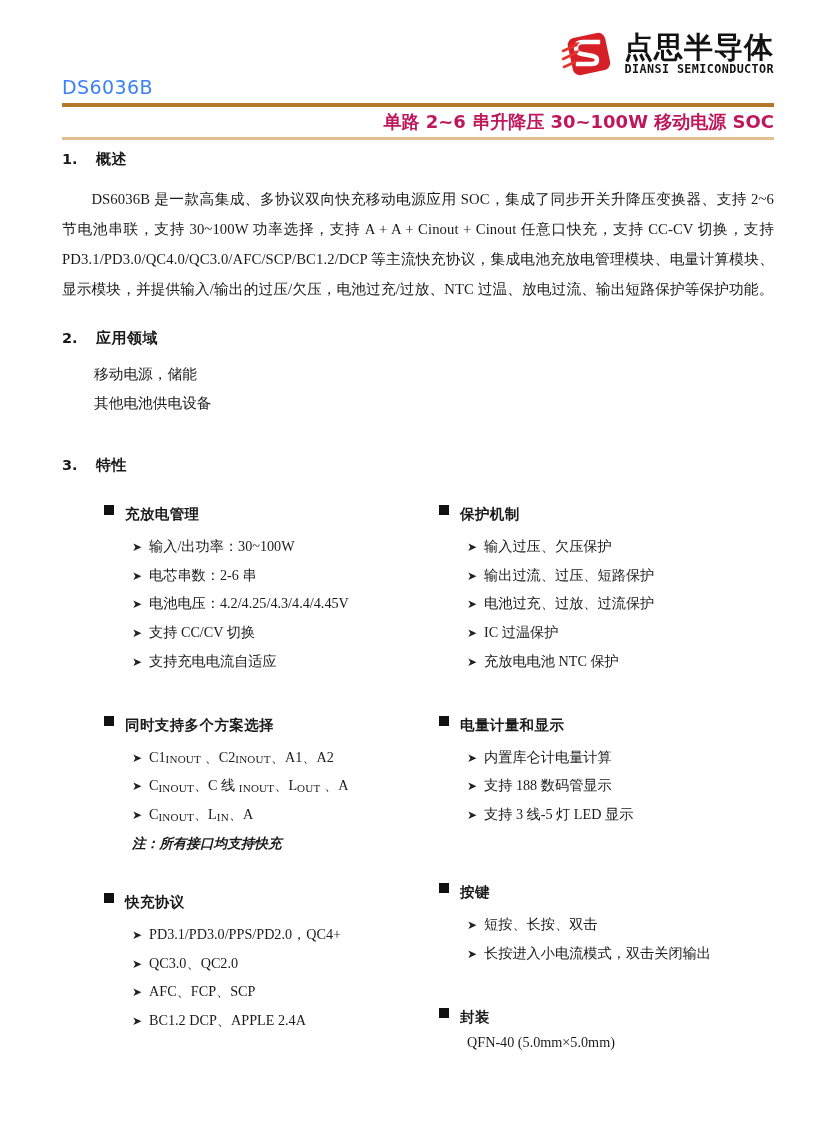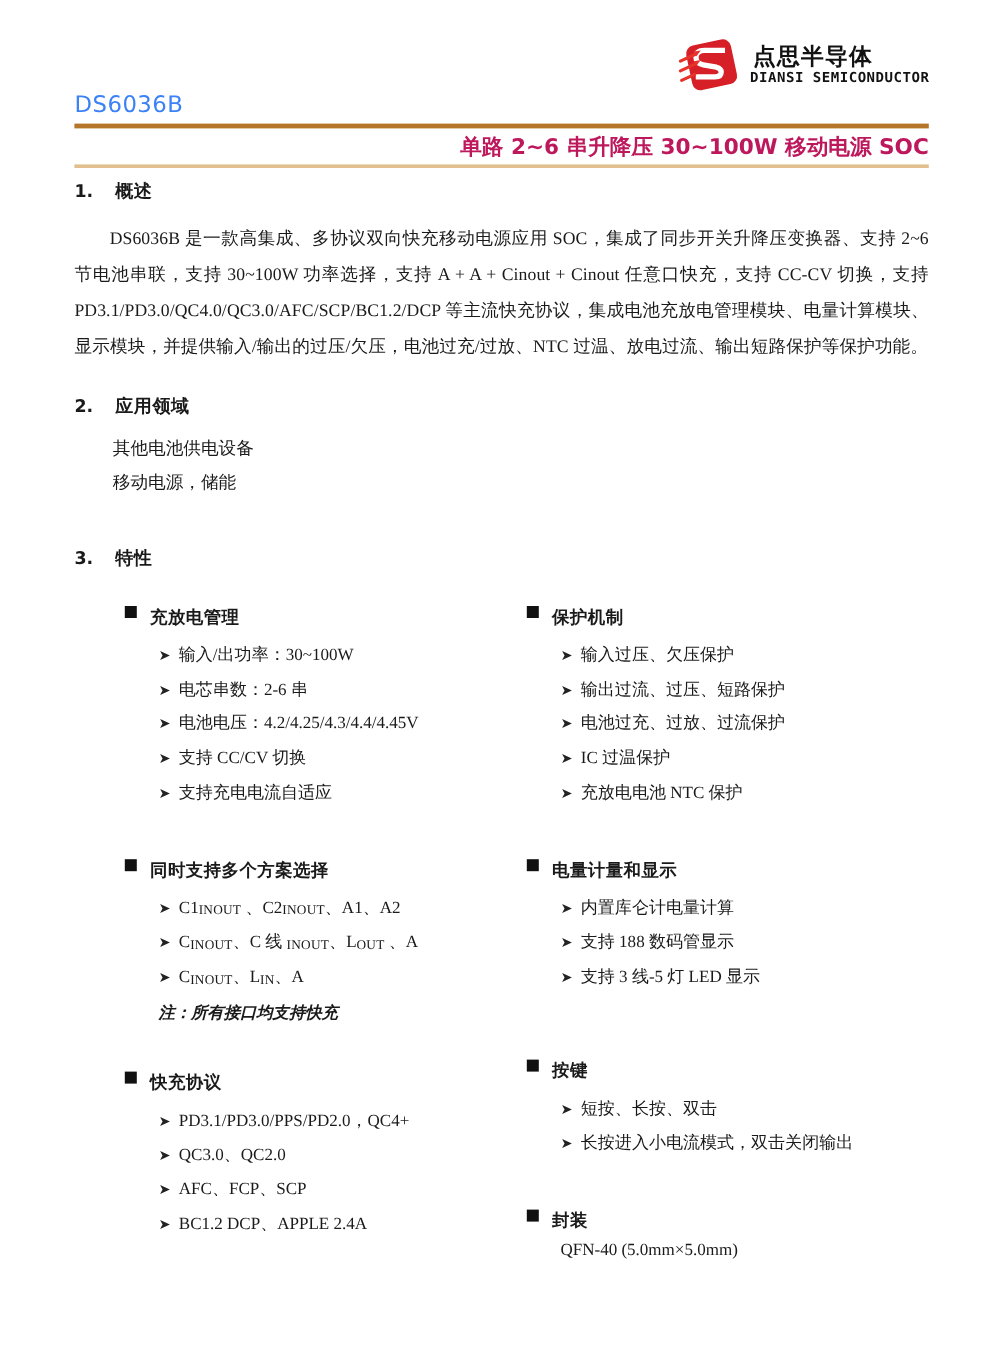--- a/index.html
+++ b/index.html
@@ -44,21 +44,21 @@
   }
   .logo-text-wrap {
     display: flex;
     flex-direction: column;
     align-items: stretch;
     line-height: 1;
   }
   .logo-cn {
     font-family: "DejaVu Sans", "Liberation Sans", sans-serif;
     font-weight: 700;
-    font-size: 19px;
+    font-size: 29px;
     letter-spacing: 1px;
     color: #121212;
     white-space: nowrap;
     margin-bottom: 2px;
   }
   .logo-en {
     font-family: "DejaVu Sans Mono", "Liberation Mono", monospace;
     font-weight: 700;
     font-size: 11.5px;
     letter-spacing: 0.4px;
@@ -270,22 +270,22 @@
     </div>
     <p class="overview-para">DS6036B 是一款高集成、多协议双向快充移动电源应用 SOC，集成了同步开关升降压变换器、支持 2~6 节电池串联，支持 30~100W 功率选择，支持 A + A + Cinout + Cinout 任意口快充，支持 CC-CV 切换，支持 PD3.1/PD3.0/QC4.0/QC3.0/AFC/SCP/BC1.2/DCP 等主流快充协议，集成电池充放电管理模块、电量计算模块、显示模块，并提供输入/输出的过压/欠压，电池过充/过放、NTC 过温、放电过流、输出短路保护等保护功能。</p>
 
     <div class="spacer-24"></div>
 
     <div class="sec">
       <span class="sec-num">2.</span>
       <span class="sec-title">应用领域</span>
     </div>
     <ul class="app-list">
+      <li>移动电源，储能</li>
       <li>其他电池供电设备</li>
-      <li>移动电源，储能</li>
     </ul>
 
     <div class="spacer-24"></div>
     <div class="spacer-14"></div>
 
     <div class="sec">
       <span class="sec-num">3.</span>
       <span class="sec-title">特性</span>
     </div>
 

